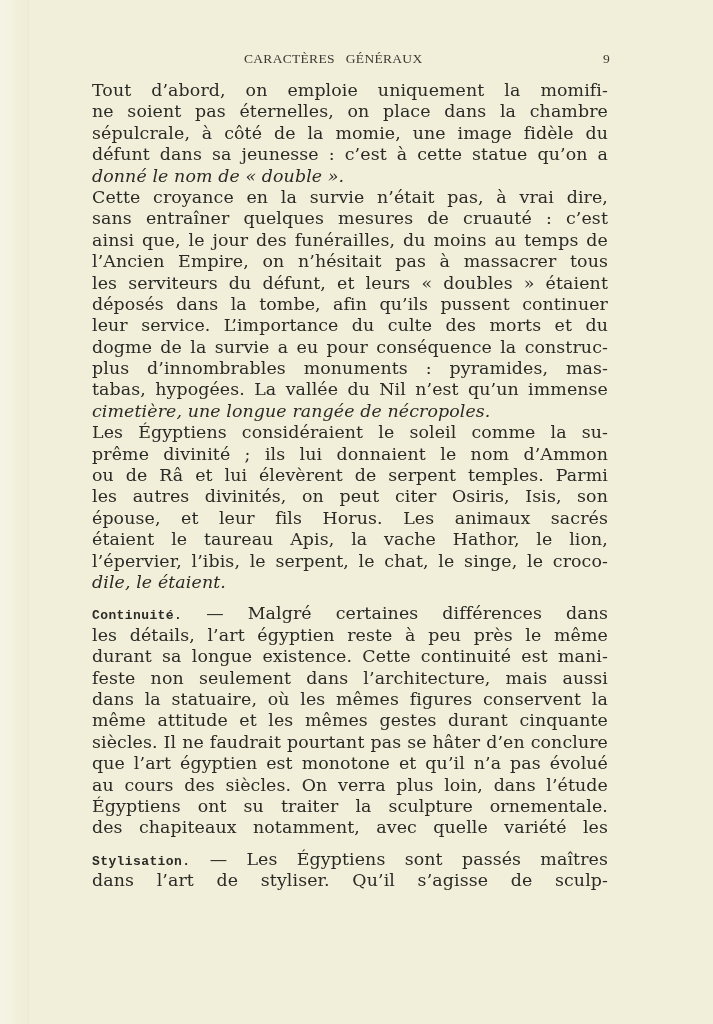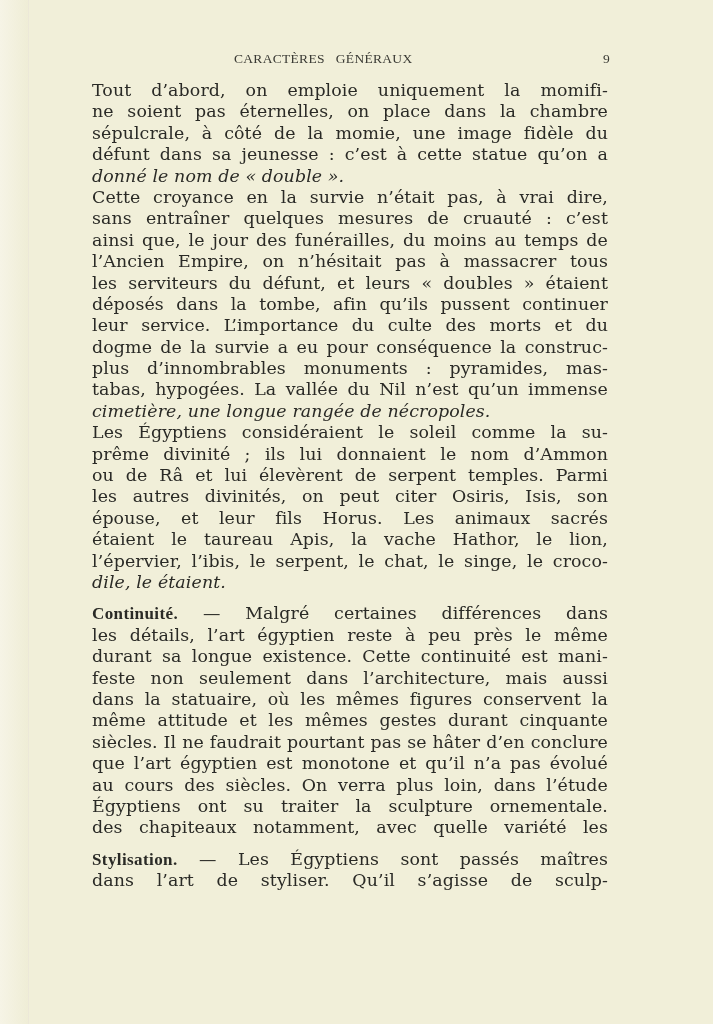--- a/index.html
+++ b/index.html
@@ -28,21 +28,21 @@
     left: 92px;
     width: 520px;
     height: 20px;
     font-family: "Liberation Serif", serif;
     font-size: 13.5px;
     letter-spacing: 0.3px;
     color: #3a3a34;
   }
   .running-header .title {
     position: absolute;
-    left: 142px;
+    left: 152px;
     top: 0;
   }
   .running-header .page-no {
     position: absolute;
     right: 2px;
     top: 0;
   }
   .body-text {
     position: absolute;
     left: 92px;
@@ -54,23 +54,23 @@
     line-height: 21.4px;
     font-size: 17.4px;
     white-space: nowrap;
     text-align: justify;
     text-align-last: justify;
     letter-spacing: 0.1px;
   }
   .line.last { text-align-last: left; font-style: italic; }
   .gap { height: 10px; }
   .runin {
-    font-family: Liberation Serif, serif;
+    font-family: Liberation Mono, monospace;
     font-weight: bold;
-    font-size: 17px;
+    font-size: 13px;
     letter-spacing: 0.4px;
   }
 </style>
 </head>
 <body>
 
 <div class="page-edge"></div>
 
 <div class="running-header">
   <span class="title" style="white-space:pre;">CARACTÈRES   GÉNÉRAUX</span>

